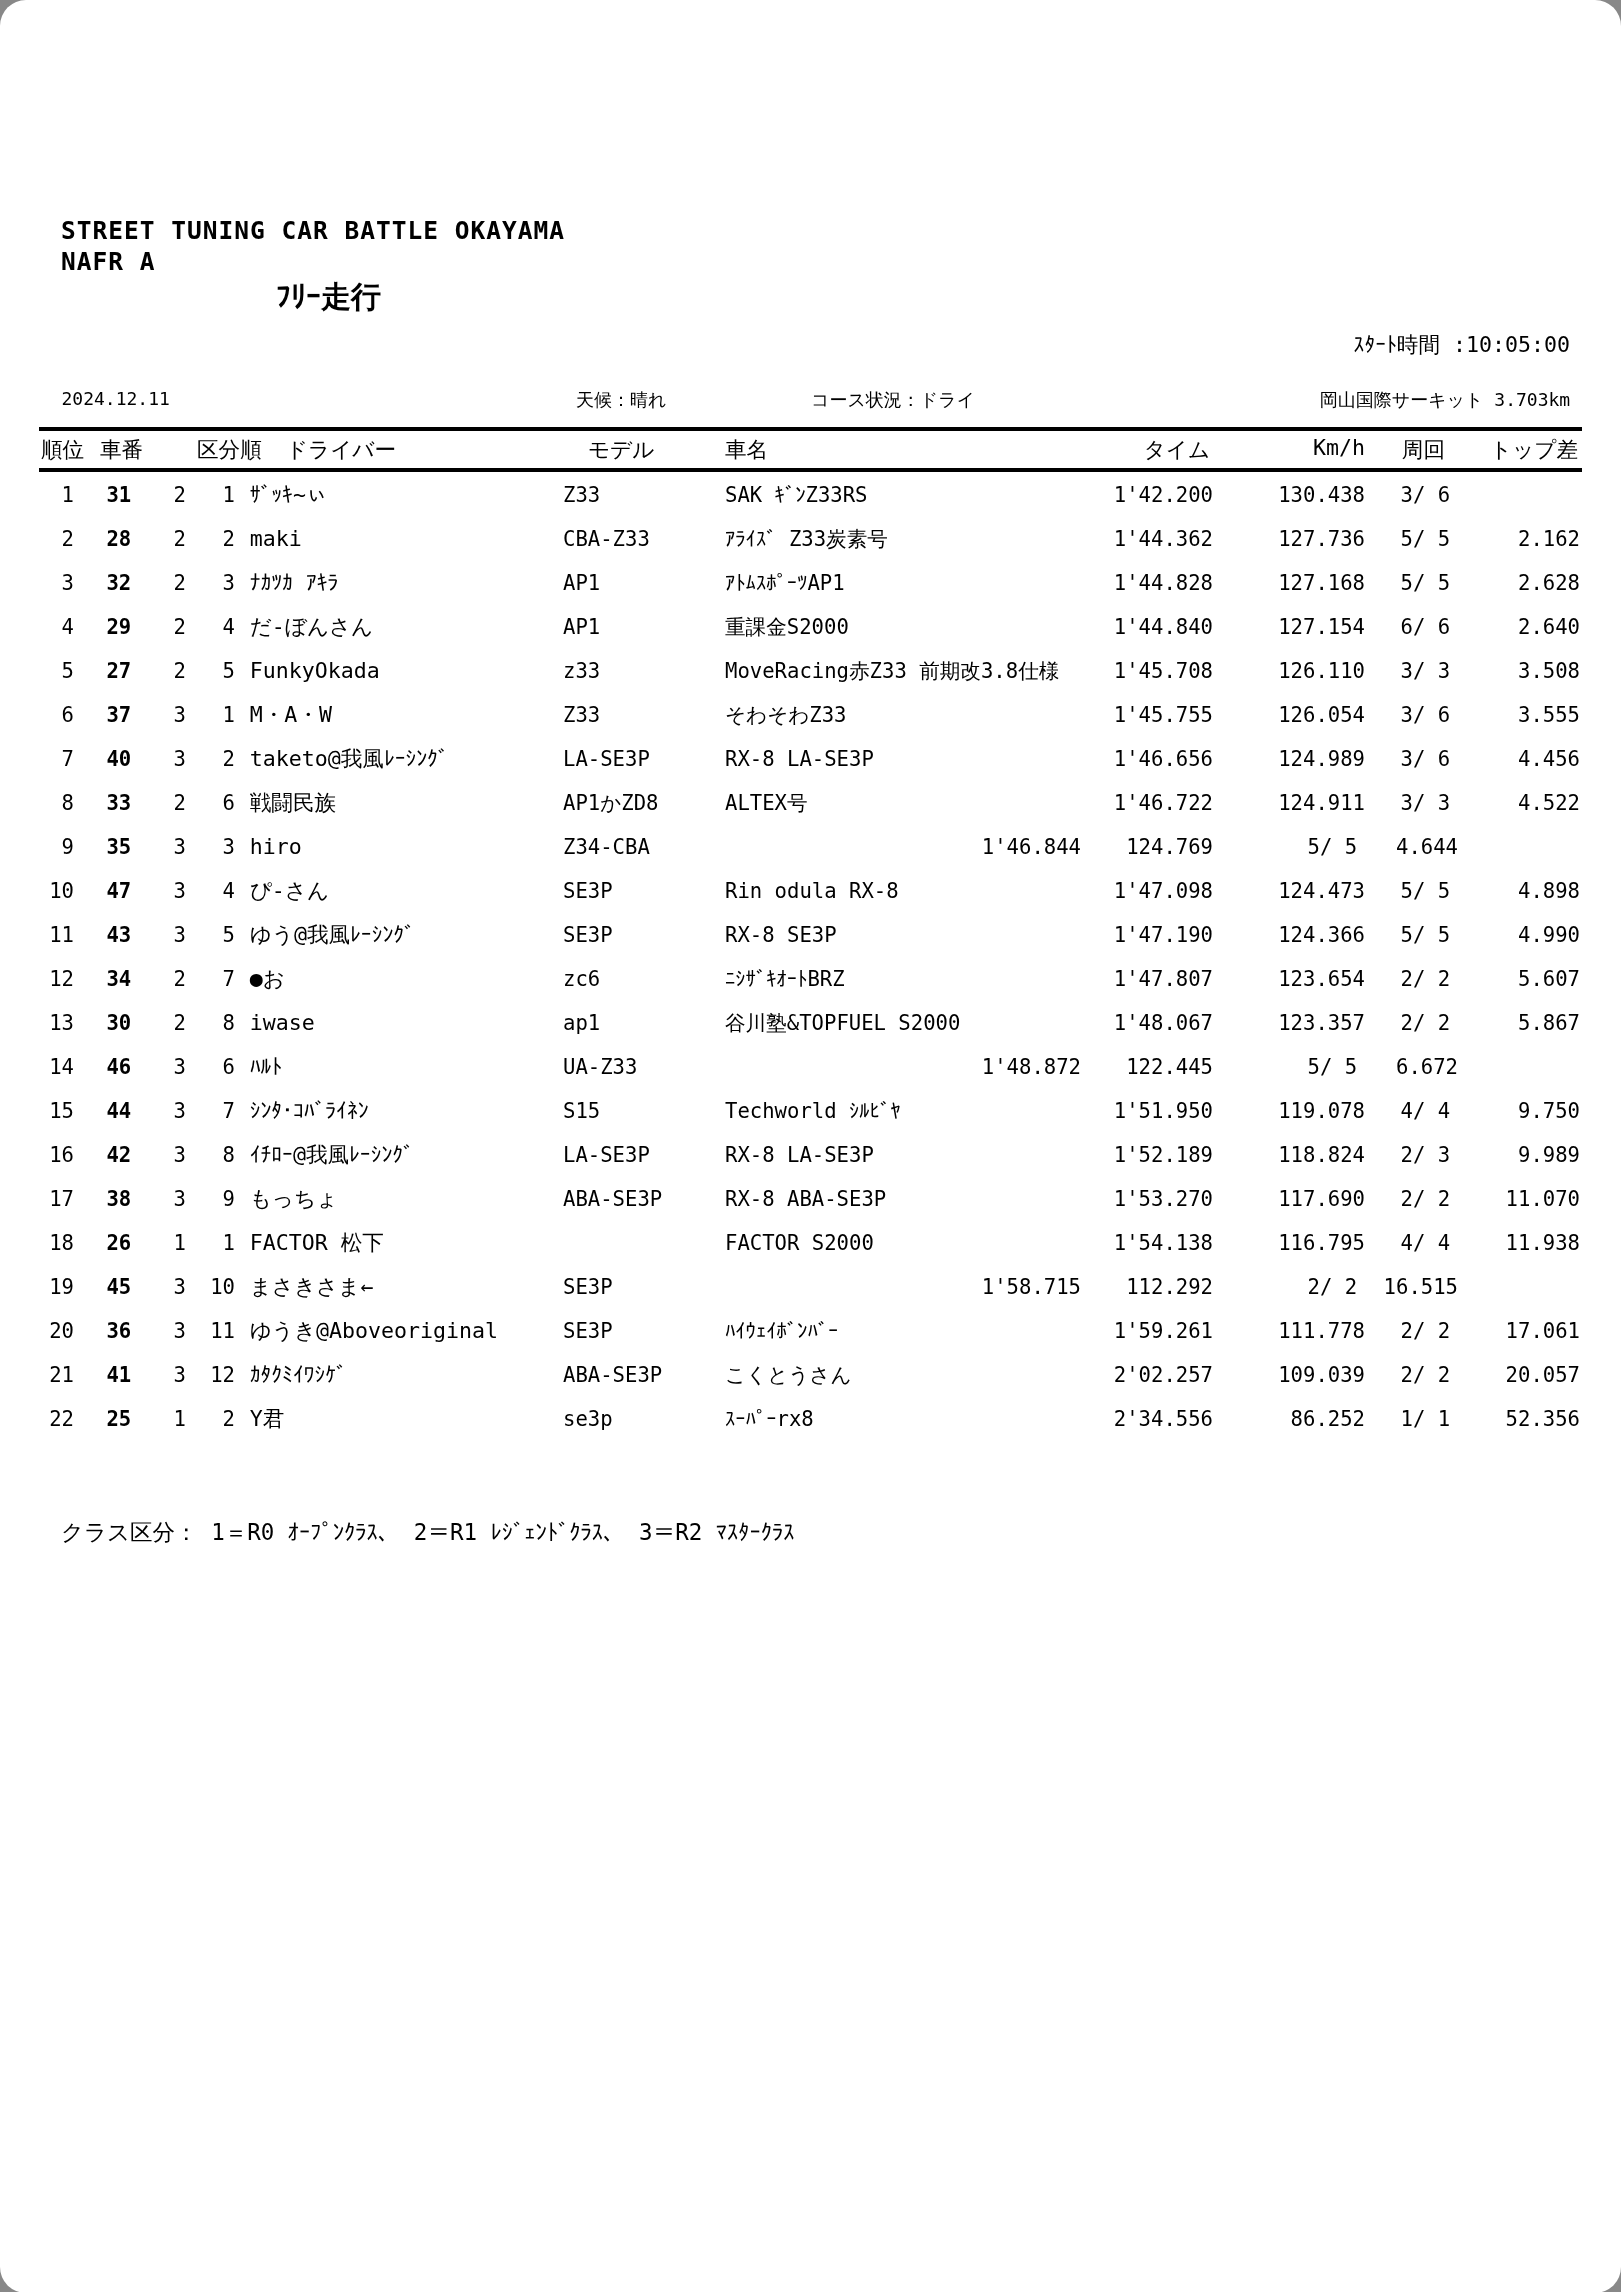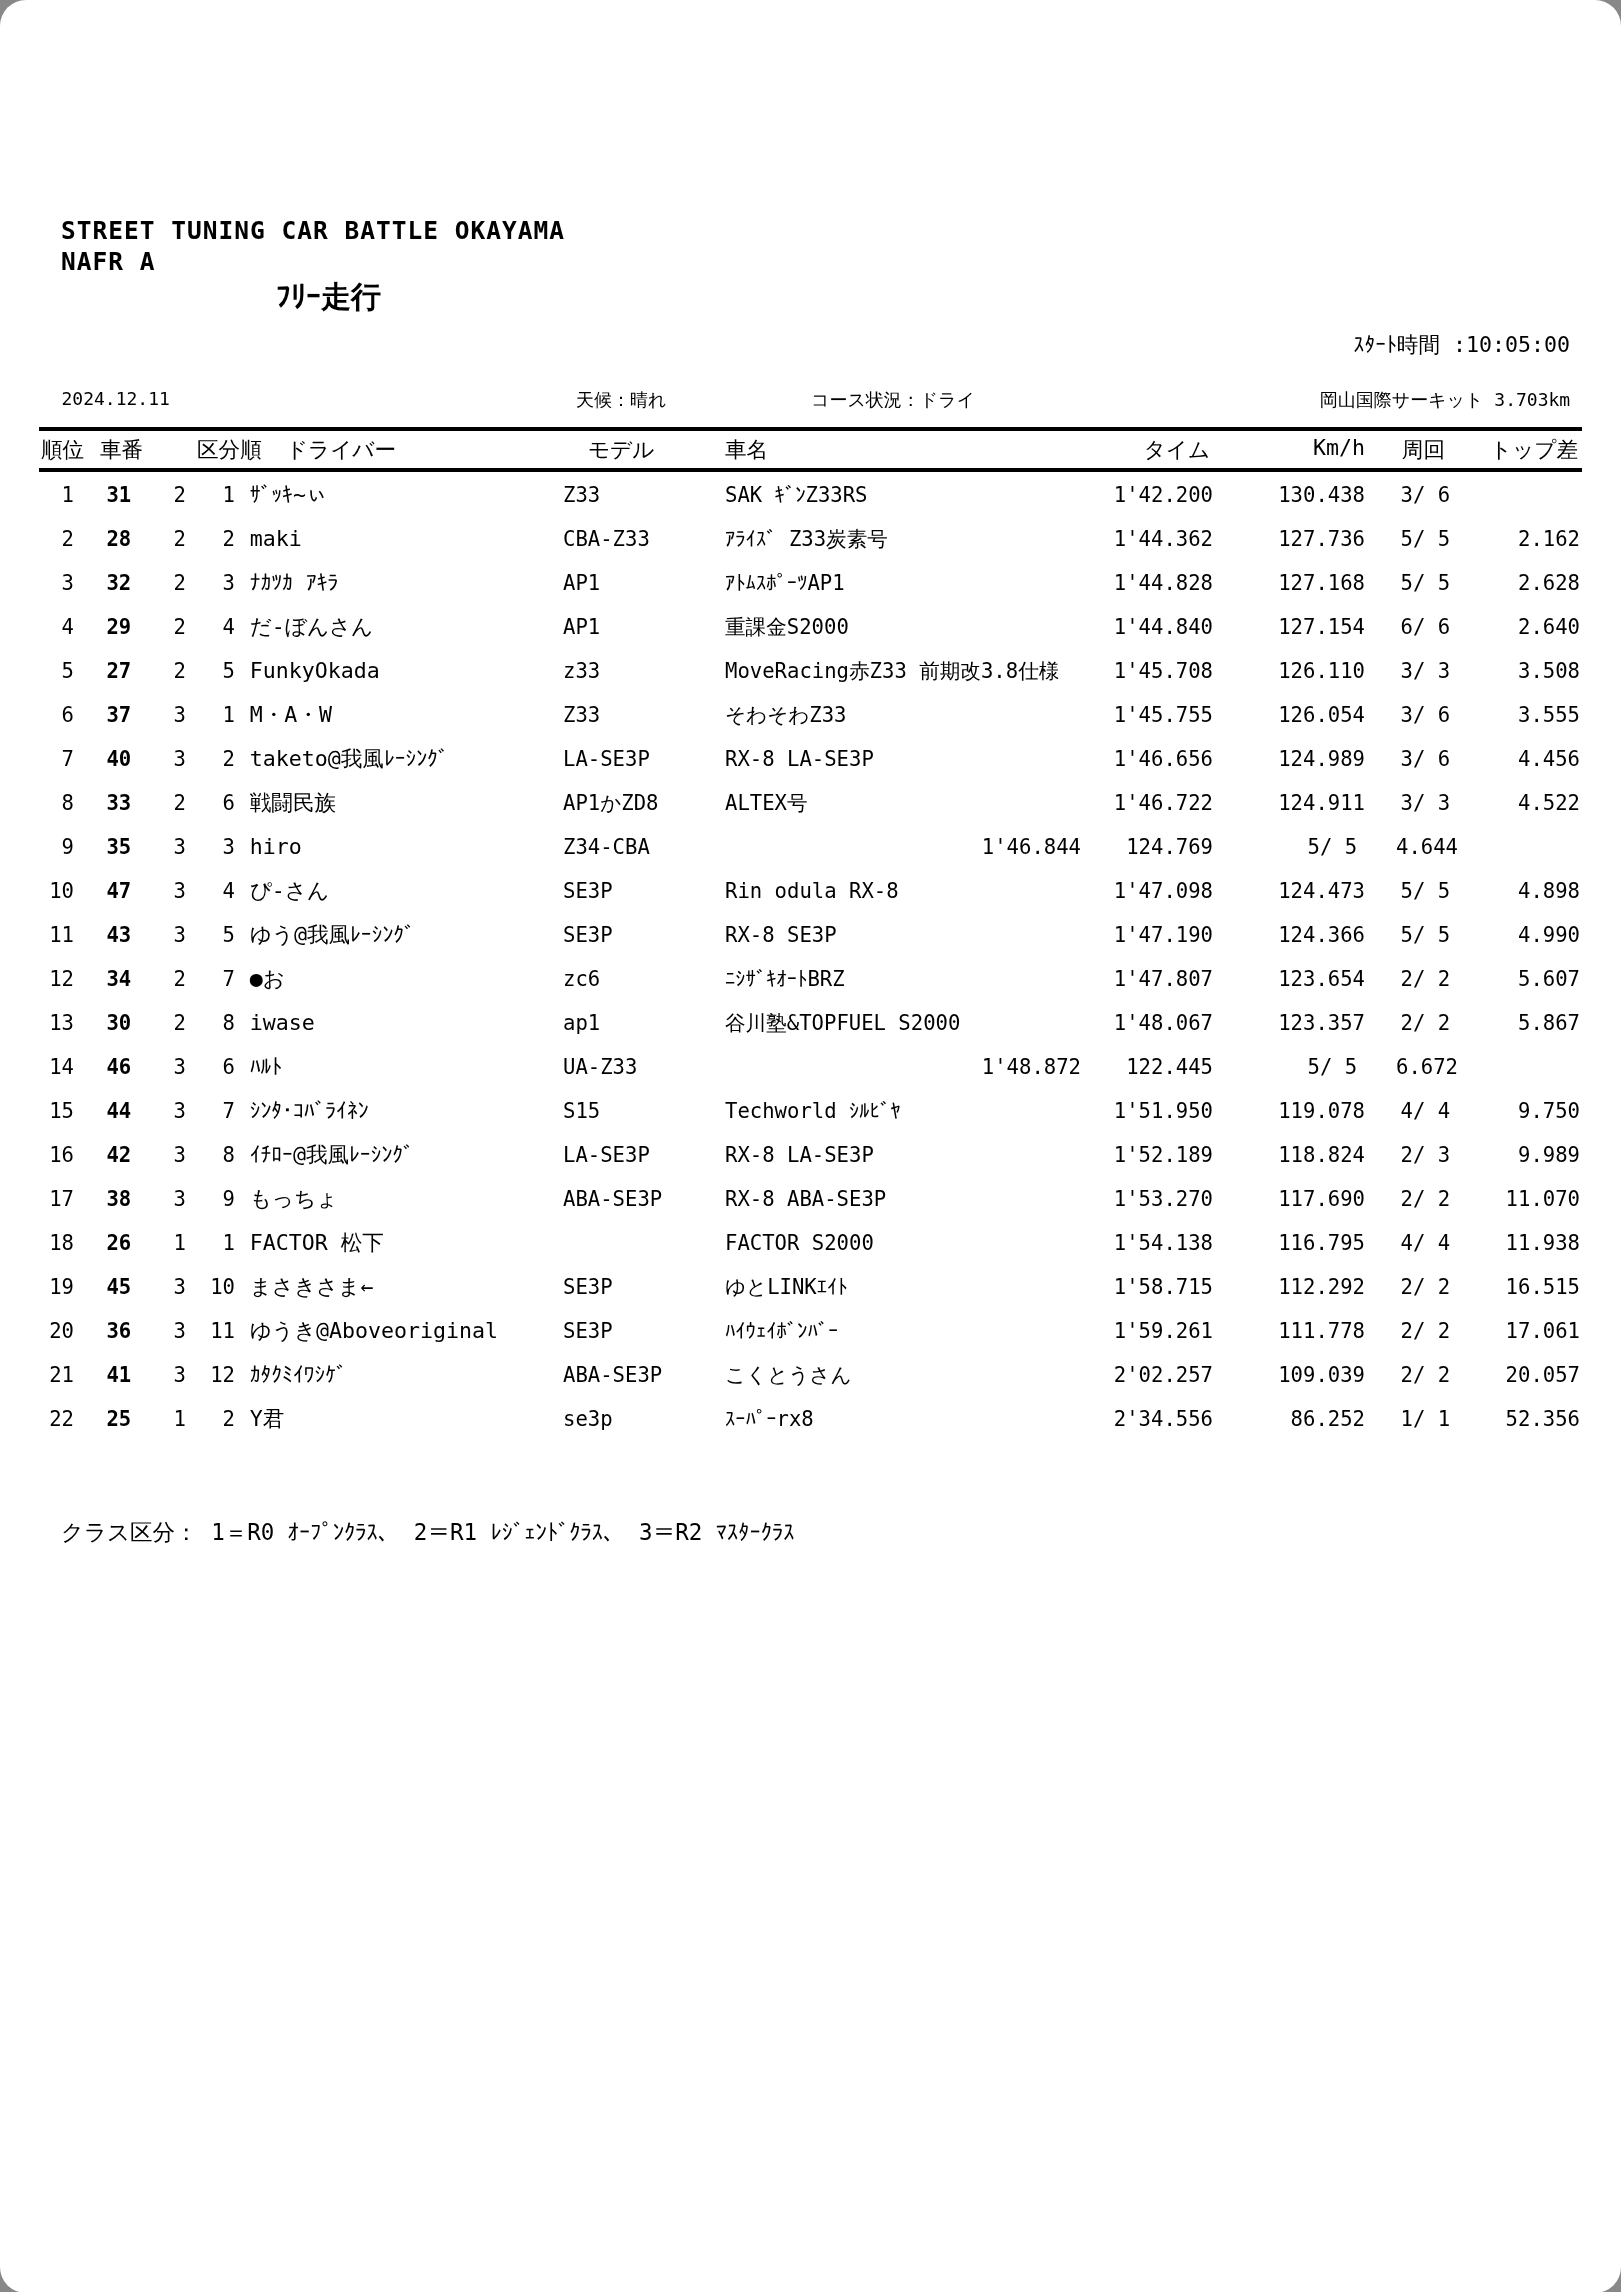--- a/index.html
+++ b/index.html
@@ -343,21 +343,20 @@
         <div class="cell c-laps">4/ 4</div>
         <div class="cell c-gap">11.938</div>
       </div>
       <div class="trow">
         <div class="cell c-pos">19</div>
         <div class="cell c-car_no">45</div>
         <div class="cell c-cls">3</div>
         <div class="cell c-cls_order">10</div>
         <div class="cell c-driver">まさきさま←</div>
         <div class="cell c-model">SE3P</div>
-        <div class="cell c-car_name">ゆとLINKｴｲﾄ</div>
         <div class="cell c-time">1'58.715</div>
         <div class="cell c-kmh">112.292</div>
         <div class="cell c-laps">2/ 2</div>
         <div class="cell c-gap">16.515</div>
       </div>
       <div class="trow">
         <div class="cell c-pos">20</div>
         <div class="cell c-car_no">36</div>
         <div class="cell c-cls">3</div>
         <div class="cell c-cls_order">11</div>

